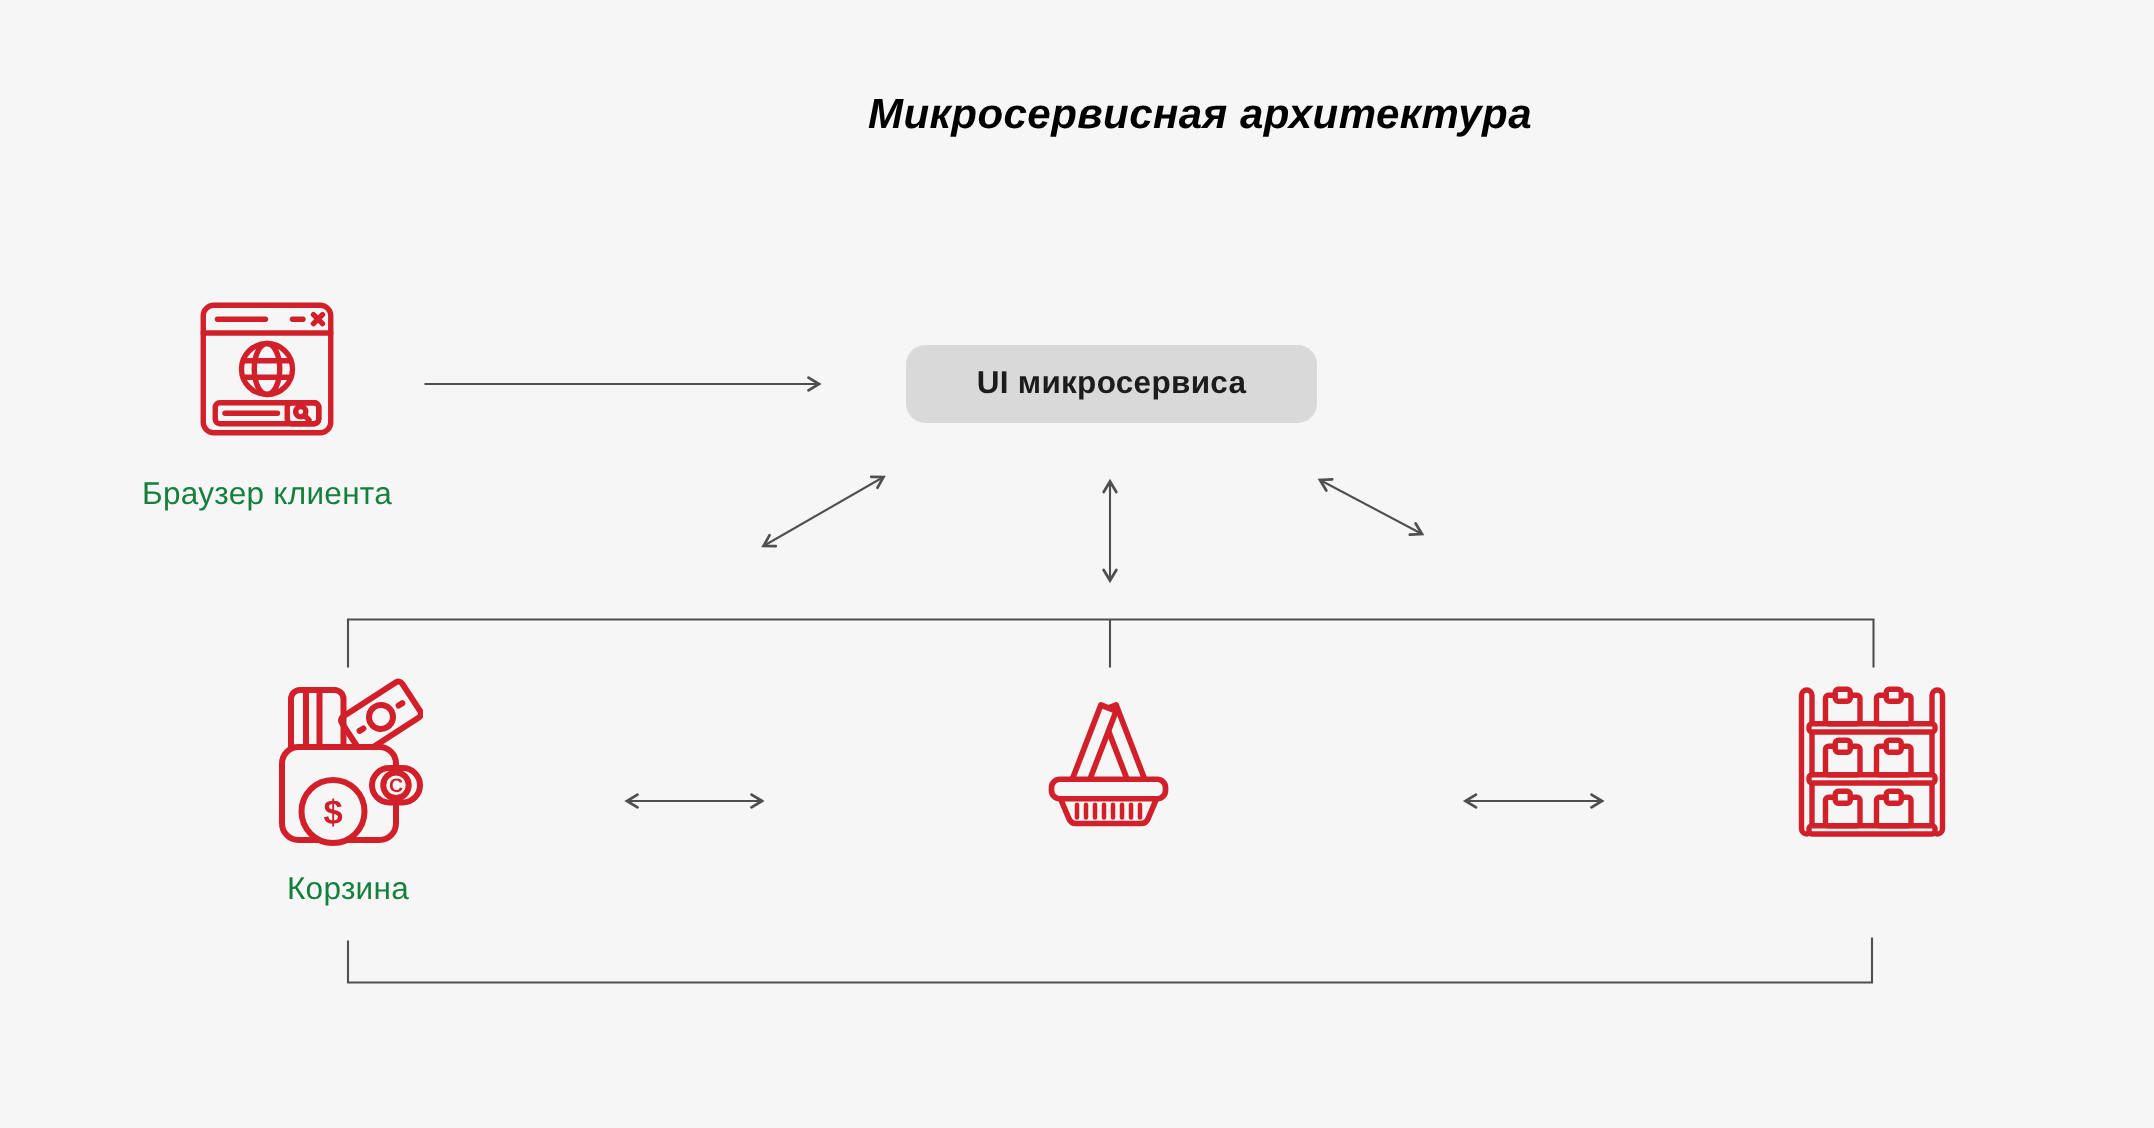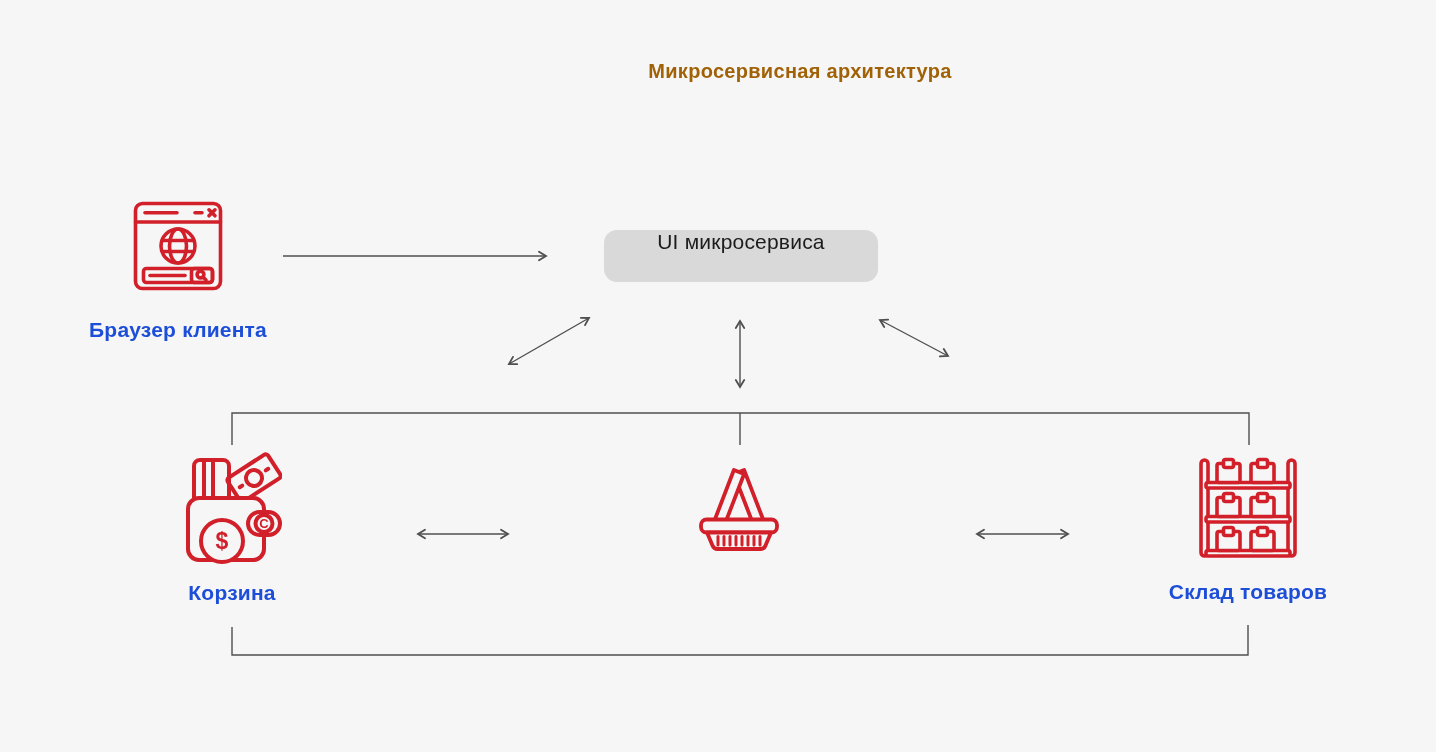--- a/index.html
+++ b/index.html
@@ -2,30 +2,30 @@
 <html><head>
 <meta charset="utf-8">
 <style>
   html,body{margin:0;padding:0;background:#f6f6f6;}
   .canvas{
     position:relative;width:1436px;height:752px;background:#f6f6f6;
     font-family:"Liberation Sans","DejaVu Sans",sans-serif;color:#1c1c1c;overflow:hidden;
   }
   .title{
     position:absolute;left:360px;top:60px;width:880px;margin:0;
-    text-align:center;font-size:20px;font-weight:700;letter-spacing:.3px;color:#a16207;
+    text-align:center;font-size:28px;font-weight:700;letter-spacing:.3px;color:#000000;font-style:italic;
   }
   .node-label{
-    position:absolute;text-align:center;font-size:21px;font-weight:700;
-    letter-spacing:.2px;color:#1d4ed8;
+    position:absolute;text-align:center;font-size:21px;font-weight:400;
+    letter-spacing:.2px;color:#15803d;
   }
   .ui-box{
     position:absolute;left:604px;top:230px;width:274px;height:52px;
-    background:#d9d9d9;border-radius:13px;display:flex;justify-content:center;
-    font-size:21px;font-weight:400;letter-spacing:.2px;color:#1c1c1c;
+    background:#d9d9d9;border-radius:13px;display:flex;align-items:center;justify-content:center;
+    font-size:21px;font-weight:700;letter-spacing:.2px;color:#1c1c1c;
   }
   .icon{position:absolute;}
   .connectors{position:absolute;left:0;top:0;pointer-events:none;}
 </style>
 </head>
 <body>
 
 <div class="canvas">
 
   <h1 class="title">Микросервисная архитектура</h1>
@@ -131,15 +131,14 @@
       <rect x="25.5" y="36.5" width="10" height="8" rx="2" fill="#f6f6f6"></rect>
       <rect x="53" y="40.5" width="23" height="19" rx="2" fill="#f6f6f6"></rect>
       <rect x="59.5" y="36.5" width="10" height="8" rx="2" fill="#f6f6f6"></rect>
 
       <rect x="19" y="74.5" width="23" height="19" rx="2" fill="#f6f6f6"></rect>
       <rect x="25.5" y="70.5" width="10" height="8" rx="2" fill="#f6f6f6"></rect>
       <rect x="53" y="74.5" width="23" height="19" rx="2" fill="#f6f6f6"></rect>
       <rect x="59.5" y="70.5" width="10" height="8" rx="2" fill="#f6f6f6"></rect>
     </g>
   </svg>
-  <div class="node-label" style="left:1138px;top:580px;width:220px;">Склад товаров</div>
 
 </div>
 
 </body></html>

